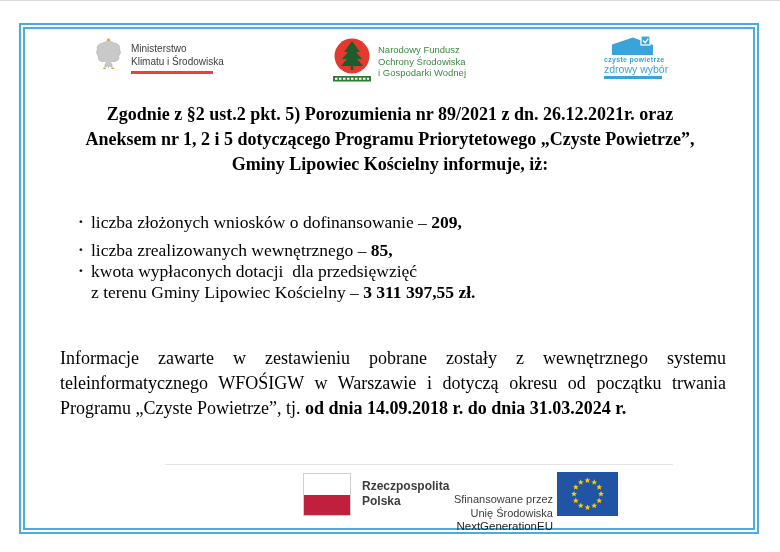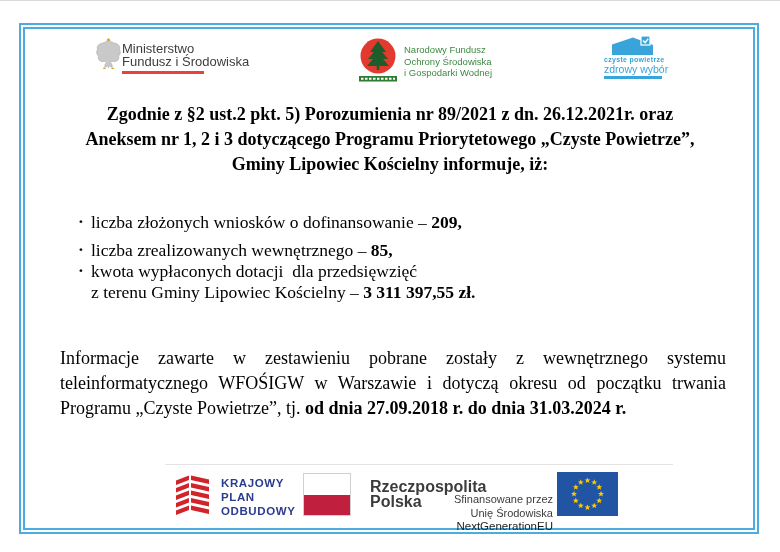--- a/index.html
+++ b/index.html
@@ -16,23 +16,23 @@
   .frame-outer {
     position: absolute; left: 19px; top: 22px; width: 740px; height: 511px;
     border: 2px solid var(--border_blue);
   }
   .frame-inner {
     position: absolute; left: 2px; top: 2px; right: 2px; bottom: 2px;
     border: 2px solid var(--border_blue);
   }
   
   .ministry { position: absolute; left: 95px; top: 37px; display: flex; align-items: flex-start; font-family: "Liberation Sans", sans-serif; }
-  .ministry .mtext { margin-left: 0; padding-top: 4px; font-size: 13px; line-height: 13px; color: var(--text_gray); }
+  .ministry .mtext { margin-left: 9px; padding-top: 4px; font-size: 10px; line-height: 13px; color: var(--text_gray); }
   .ministry .red-line { width: 82px; height: 2.5px; background: var(--ministry_red); margin-top: 3px; }
-  .nfos { position: absolute; left: 358px; top: 36px; display: flex; align-items: flex-start; font-family: "Liberation Sans", sans-serif; }
+  .nfos { position: absolute; left: 332px; top: 36px; display: flex; align-items: flex-start; font-family: "Liberation Sans", sans-serif; }
   .nfos .ntext { margin-left: 6px; padding-top: 7px; font-size: 9.5px; line-height: 11.5px; color: var(--nfos_text); }
   .cp { position: absolute; left: 604px; top: 35px; width: 58px; text-align: center; font-family: "Liberation Sans", sans-serif; }
   .cp .cp1 { font-size: 7px; font-weight: bold; color: var(--cp_blue); letter-spacing: 0.3px; margin-top: 1px; white-space: nowrap; }
   .cp .cp2 { font-size: 10.5px; font-weight: normal; color: var(--cp_blue); white-space: nowrap; }
   .cp .cp-bar { height: 2.5px; background: var(--cp_blue); margin-top: 1px; }
   
   .heading {
     position: absolute; top: 101px; left: 50px; right: 50px;
     text-align: center; font-weight: bold; font-size: 18px; line-height: 25px; color: #000;
   }
@@ -47,21 +47,21 @@
     position: absolute; top: 345px; left: 60px; right: 54px;
     font-size: 18px; line-height: 25px; text-align: justify; color: #000;
   }
   
   .footer { position: absolute; left: 165px; top: 463px; width: 508px; height: 58px; border-top: 1px solid #e3e3e3; font-family: "Liberation Sans", sans-serif; }
   .kpo { position: absolute; left: 9px; top: 9px; display: flex; }
   .kpo-text { margin-left: 9px; padding-top: 2px; font-size: 11.5px; font-weight: bold; color: var(--kpo_navy); line-height: 14px; letter-spacing: 0.6px; }
   .kpo-icon path { fill: var(--kpo_red); }
   .pl-flag { position: absolute; left: 138px; top: 8px; width: 48px; height: 43px; border: 1px solid #d0d0d0; background: #fff; }
   .pl-flag .red-half { position: absolute; left: 0; right: 0; bottom: 0; height: 50%; background: var(--flag_red); }
-  .rp-text { position: absolute; left: 197px; top: 14px; font-size: 16px; font-weight: bold; color: #3c3c3c; line-height: 15px; margin-left: 8px; }
+  .rp-text { position: absolute; left: 197px; top: 14px; font-size: 12px; font-weight: bold; color: #3c3c3c; line-height: 15px; }
   .eu-caption { position: absolute; right: 120px; top: 28px; text-align: right; font-size: 11px; line-height: 13.5px; color: #3c3c3c; }
   .eu-caption .ngeu { font-weight: normal; color: #1d1d1d; font-size: 11.5px; }
   .eu-flag { position: absolute; left: 392px; top: 7px; width: 61px; height: 44px; background: var(--eu_blue); }
   #eustar { fill: var(--eu_star); }
   
   svg { display: block; }
 </style>
 </head>
 <body>
 
@@ -71,21 +71,21 @@
   </div>
 
   <div class="ministry">
     <svg width="27" height="31" viewBox="0 0 27 31">
       <path fill="#c9c9c9" stroke="#9f9f9f" stroke-width="0.5" d="M13.5,1 C12,4 9,4.5 6,5.5 C3,6.5 1.5,9 2.5,11.5 C1,13.5 1.5,16.5 3.5,18 C2.5,20.5 4,23 7,23.5 C9,23.8 10.5,23 11.5,24.5 C10,26 9,28 10.5,29.5 L12.5,27.5 L13.5,29.8 L14.5,27.5 L16.5,29.5 C18,28 17,26 15.5,24.5 C16.5,23 18,23.8 20,23.5 C23,23 24.5,20.5 23.5,18 C25.5,16.5 26,13.5 24.5,11.5 C25.5,9 24,6.5 21,5.5 C18,4.5 15,4 13.5,1 Z"></path>
       <circle cx="13.5" cy="1.8" r="1.4" fill="#d4a31e"></circle>
       <path fill="#d4a31e" d="M9,29 L11,31 L8,31 Z M18,29 L16,31 L19,31 Z"></path>
     </svg>
     <div class="mtext">
       <div>Ministerstwo</div>
-      <div>Fundusz i Środowiska</div>
+      <div>Klimatu i Środowiska</div>
       <div class="red-line"></div>
     </div>
   </div>
 
   <div class="nfos">
     <svg width="40" height="45" viewBox="0 0 40 45">
       <circle cx="20" cy="19" r="17.5" style="fill:var(--nfos_red)"></circle>
       <path style="fill:var(--nfos_green_dark)" d="M20,4 L12,15 L28,15 Z M20,10 L10,22 L30,22 Z M20,16 L9,29 L31,29 Z"></path>
       <rect x="18.7" y="26" width="2.6" height="7" style="fill:var(--nfos_green_dark)"></rect>
       <rect x="1" y="39" width="38" height="5.5" style="fill:var(--nfos_green)"></rect>
@@ -104,59 +104,45 @@
       <rect x="31" y="0" width="9" height="9" style="fill:var(--cp_blue)" stroke="#ffffff" stroke-width="1.2"></rect>
       <path d="M33,4.5 L35.2,6.6 L38.2,2.6" stroke="#ffffff" stroke-width="1.4" fill="none"></path>
     </svg>
     <div class="cp1">czyste powietrze</div>
     <div class="cp2">zdrowy wybór</div>
     <div class="cp-bar"></div>
   </div>
 
   <div class="heading">
     <div>Zgodnie z §2 ust.2 pkt. 5) Porozumienia nr 89/2021 z dn. 26.12.2021r. oraz</div>
-    <div>Aneksem nr 1, 2 i 3 dotyczącego Programu Priorytetowego „Czyste Powietrze”,</div>
+    <div>Aneksem nr 1, 2 i 5 dotyczącego Programu Priorytetowego „Czyste Powietrze”,</div>
     <div>Gminy Lipowiec Kościelny informuje, iż:</div>
   </div>
 
   <div class="bullets">
     <div class="brow sp">
       <span class="dot">·</span><span>liczba złożonych wniosków o dofinansowanie – </span><b>209,</b>
     </div>
     <div class="brow">
       <span class="dot">·</span><span>liczba zrealizowanych wewnętrznego – </span><b>85,</b>
     </div>
     <div class="brow">
       <span class="dot">·</span><span class="keep-ws">kwota wypłaconych dotacji  dla przedsięwzięć</span>
     </div>
     <div class="brow">
       <span>z terenu Gminy Lipowiec Kościelny – </span><b>3 311 397,55 zł.</b>
     </div>
   </div>
 
   <div class="para">
-    <span>Informacje zawarte w zestawieniu pobrane zostały z wewnętrznego systemu teleinformatycznego WFOŚIGW w Warszawie i dotyczą okresu od początku trwania Programu „Czyste Powietrze”, tj. </span><b>od dnia 27.09.2018 r. do dnia 31.03.2024 r.</b>
+    <span>Informacje zawarte w zestawieniu pobrane zostały z wewnętrznego systemu teleinformatycznego WFOŚIGW w Warszawie i dotyczą okresu od początku trwania Programu „Czyste Powietrze”, tj. </span><b>od dnia 14.09.2018 r. do dnia 31.03.2024 r.</b>
   </div>
 
   <div class="footer">
 
-    <div class="kpo">
-      <svg class="kpo-icon" width="38" height="43" viewBox="0 0 38 43">
-        <path d="M15,1.5 L15,6 L2,11 L2,6.5 Z M17,1.5 L35,5.5 L35,10 L17,6 Z"></path>
-        <path d="M15,9 L15,13.5 L2,18.5 L2,14 Z M17,9 L35,13 L35,17.5 L17,13.5 Z"></path>
-        <path d="M15,16.5 L15,21 L2,26 L2,21.5 Z M17,16.5 L35,20.5 L35,25 L17,21 Z"></path>
-        <path d="M15,24 L15,28.5 L2,33.5 L2,29 Z M17,24 L35,28 L35,32.5 L17,28.5 Z"></path>
-        <path d="M15,31.5 L15,36 L2,41 L2,36.5 Z M17,31.5 L35,35.5 L35,40 L17,36 Z"></path>
-      </svg>
-      <div class="kpo-text">
-        <div>KRAJOWY</div>
-        <div>PLAN</div>
-        <div>ODBUDOWY</div>
-      </div>
-    </div>
 
     <div class="pl-flag">
       <div class="red-half"></div>
     </div>
     <div class="rp-text">
       <div>Rzeczpospolita</div>
       <div>Polska</div>
     </div>
 
     <div class="eu-caption">

